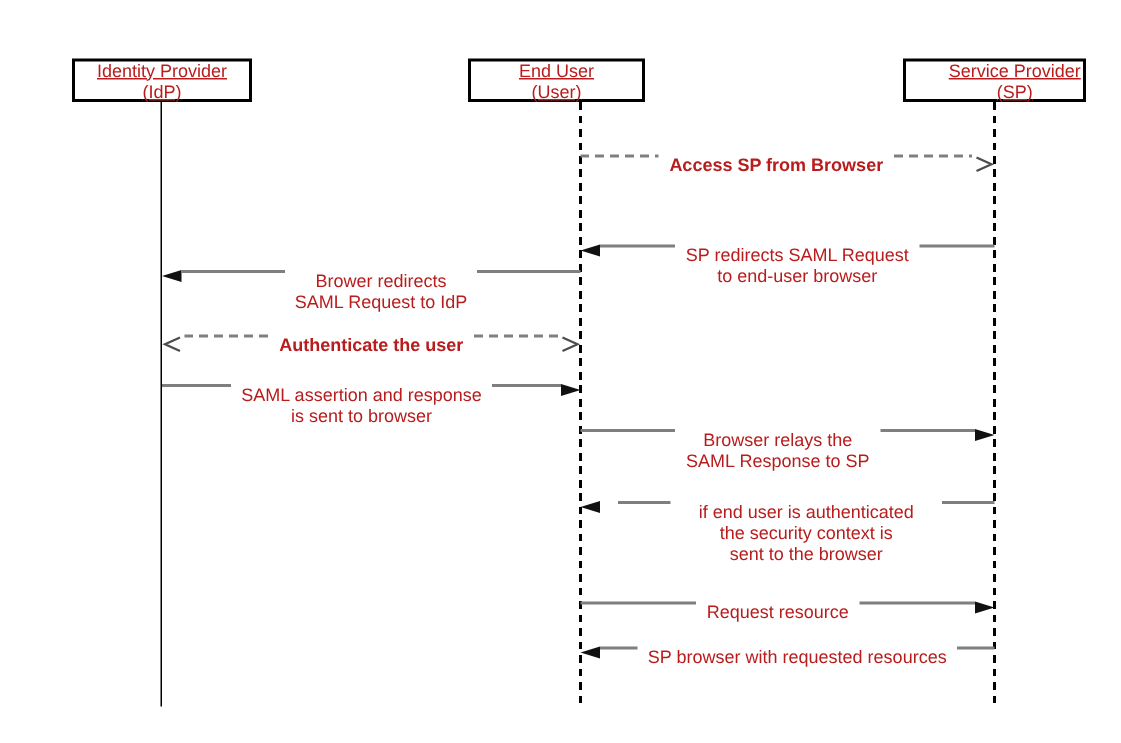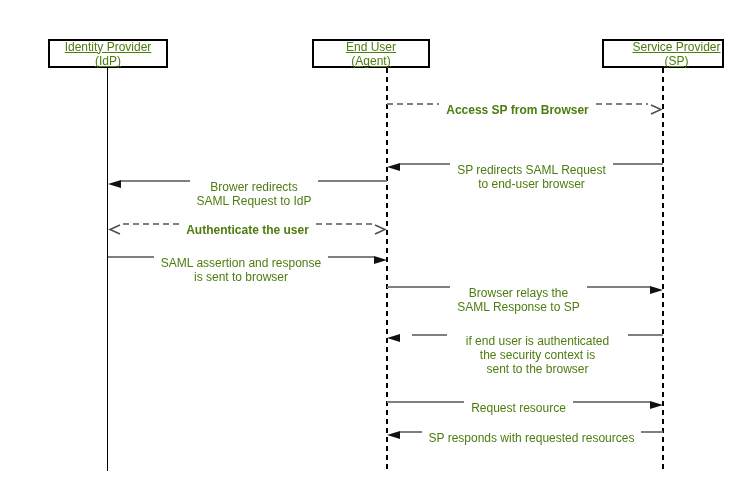--- a/index.html
+++ b/index.html
@@ -1,21 +1,21 @@
 <!DOCTYPE html>
 <html><head>
 <meta charset="utf-8">
 <style>
   html, body { margin: 0; padding: 0; background: #ffffff; }
   #canvas {
     position: relative;
     width: 747px; height: 495px;
     background: #ffffff;
     font-family: "Liberation Sans", sans-serif;
-    color: #4d7c0f;
+    color: #b91c1c;
     overflow: hidden;
   }
   .actor-box {
     position: absolute;
     box-sizing: border-box;
     border: 2px solid #000;
     background: #fff;
     display: flex; flex-direction: column;
     align-items: center; justify-content: center;
     text-align: center;
@@ -52,21 +52,21 @@
 <body>
 
 <div id="canvas" style="width: 747px; height: 495px; background: rgb(255, 255, 255);">
     <div class="actor-box" style="left: 48px; top: 39px; width: 120px; height: 29px;">
       <div class="nm">Identity Provider</div>
       <div class="nm">(IdP)</div>
     </div>
     <div class="lifeline solid" style="left: 107px; top: 68px; height: 403px;"></div>
     <div class="actor-box" style="left: 312px; top: 39px; width: 118px; height: 29px;">
       <div class="nm">End User</div>
-      <div class="nm">(Agent)</div>
+      <div class="nm">(User)</div>
     </div>
     <div class="lifeline dashed" style="left: 386px; top: 68px; height: 403px;"></div>
     <div class="actor-box" style="left: 602px; top: 39px; width: 122px; height: 29px; padding-left: 27px;">
       <div class="nm">Service Provider</div>
       <div class="nm">(SP)</div>
     </div>
     <div class="lifeline dashed" style="left: 662px; top: 68px; height: 403px;"></div>
     <div class="msg" style="left: 387px; width: 276px; top: 110px;">
       <div class="seg dashed"></div>
       <div class="lbl bold">Access SP from Browser</div>
@@ -118,16 +118,16 @@
     </div>
     <div class="msg" style="left: 387px; width: 276px; top: 408px;">
       <div class="seg solid"></div>
       <div class="lbl">Request resource</div>
       <div class="seg solid"></div>
       <div class="tri right"></div>
     </div>
     <div class="msg" style="left: 387px; width: 276px; top: 438px;">
       <div class="tri left"></div>
       <div class="seg solid"></div>
-      <div class="lbl">SP responds with requested resources</div>
+      <div class="lbl">SP browser with requested resources</div>
       <div class="seg solid"></div>
     </div>
   </div>
 
 </body></html>

